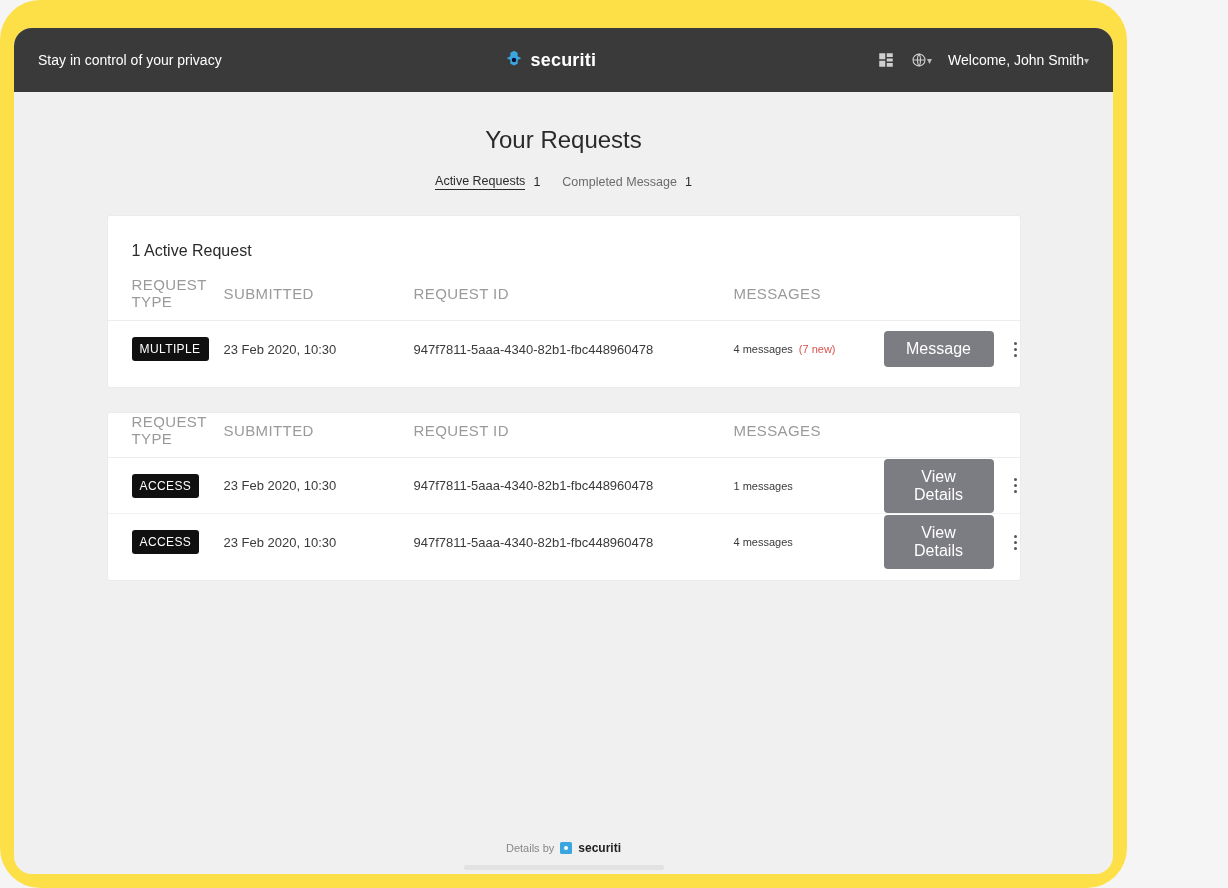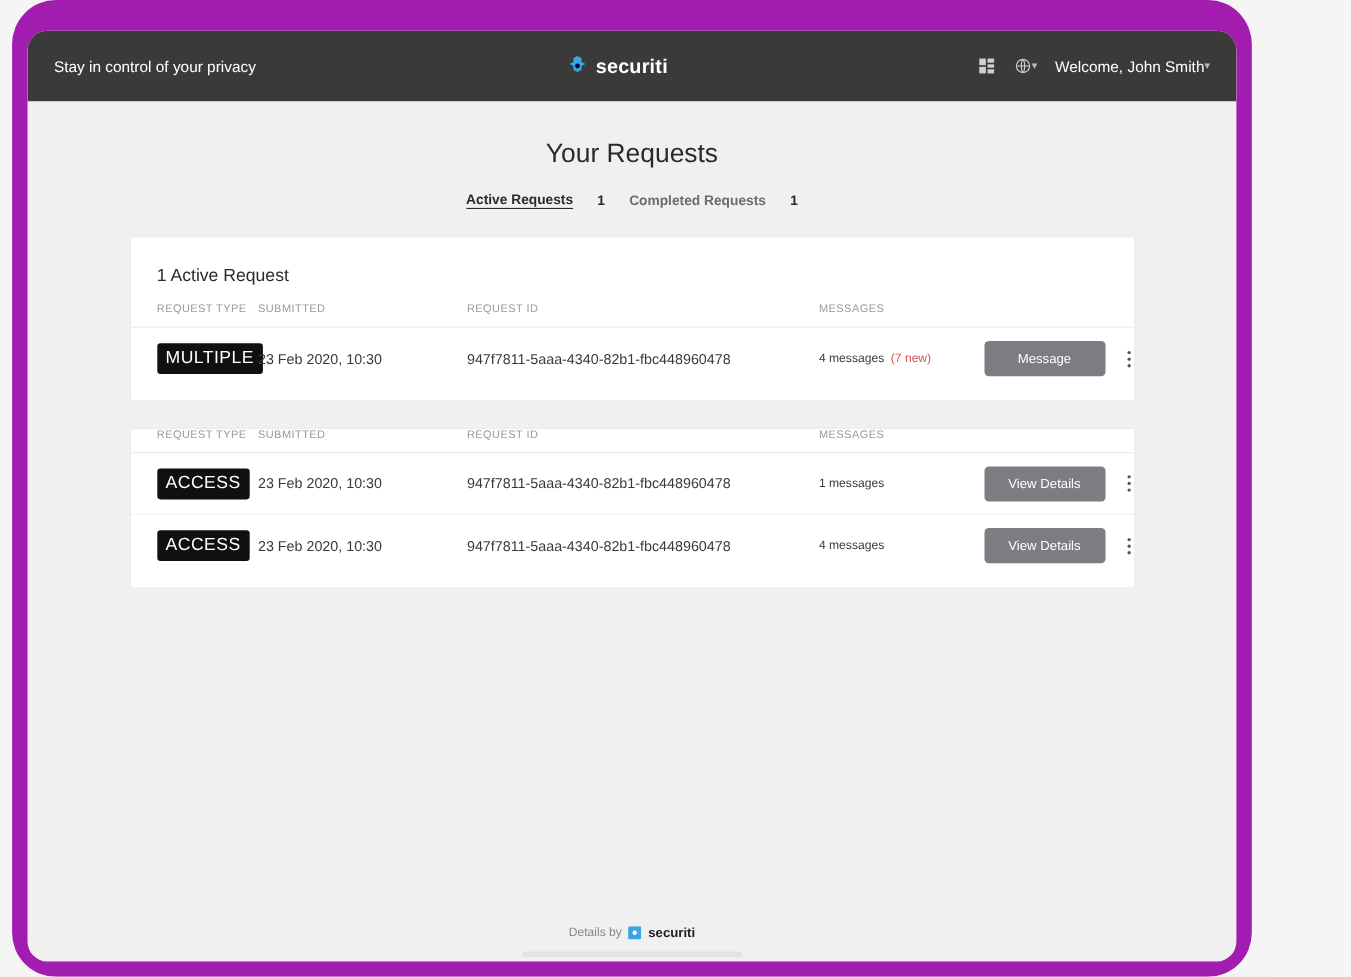--- a/index.html
+++ b/index.html
@@ -6,25 +6,24 @@
   body {
     font-family: -apple-system, BlinkMacSystemFont, "Segoe UI", Arial, sans-serif;
     background: #f5f5f5;
     width: 1228px;
     height: 888px;
     overflow: hidden;
   }
   .device-frame {
     width: 1127px;
     height: 888px;
-    background: #a21caf;
+    background: #fde047;
     border-radius: 40px;
     padding: 28px 14px 14px 14px;
     position: relative;
-    margin-left: 11px;
   }
   .screen {
     width: 100%;
     height: 100%;
     background: #f0f0f0;
     border-radius: 18px;
     overflow: hidden;
     display: flex;
     flex-direction: column;
   }
@@ -66,21 +65,21 @@
     display: flex;
     flex-direction: column;
     align-items: center;
   }
   .page-title { font-size: 24px; font-weight: 500; color: #2a2a2a; }
   .tabs {
     display: flex; gap: 22px;
     margin-top: 20px;
     font-size: 12.5px;
   }
-  .tab { display: flex; gap: 22px; align-items: center; color: #6b6b6b; cursor: pointer; font-weight: bold; }
+  .tab { display: flex; gap: 8px; align-items: center; color: #6b6b6b; cursor: pointer; }
   .tab.active .tab-label { color: #2a2a2a; border-bottom: 1px solid #2a2a2a; padding-bottom: 1px; }
   .tab-count { color: #2a2a2a; }
   .section {
     width: 912px;
     background: #fff;
     margin-top: 26px;
     border-radius: 2px;
     padding-bottom: 10px;
     box-shadow: 0 0 0 1px rgba(0,0,0,.02);
   }
@@ -88,43 +87,43 @@
     font-size: 16px; font-weight: 500; color: #2a2a2a;
     padding: 26px 24px 16px 24px;
   }
   .thead, .trow {
     display: grid;
     grid-template-columns: 92px 190px 320px 150px 120px 40px;
     align-items: center;
     padding: 0 24px;
   }
   .thead {
-    font-size: 10px; letter-spacing: .4px; color: #9a9a9a;
+    font-size: 15px; letter-spacing: .4px; color: #9a9a9a;
     text-transform: uppercase;
     padding-bottom: 10px;
     border-bottom: 1px solid #ececec;
   }
   .trow {
     min-height: 56px;
     font-size: 13px; color: #3a3a3a;
     border-bottom: 1px solid #f2f2f2;
   }
   .trow:last-child { border-bottom: none; }
   .badge {
     display: inline-block;
     background: #101010; color: #fff;
-    font-size: 16px; letter-spacing: .4px;
+    font-size: 12px; letter-spacing: .4px;
     padding: 5px 8px; border-radius: 3px;
   }
   .msgs { display: flex; gap: 6px; font-size: 11px; }
   .msgs .new { color: #d9534f; }
   .btn {
     background: #7c7c83; color: #fff;
     border: none; border-radius: 4px;
-    font-size: 12px; padding: 9px 16px;
+    font-size: 16px; padding: 9px 16px;
     width: 110px; cursor: pointer;
     text-align: center;
   }
   .kebab {
     display: flex; flex-direction: column; gap: 3px;
     justify-content: center; align-items: center;
     width: 24px; height: 24px; cursor: pointer;
   }
   .kebab span { width: 3px; height: 3px; background: #555; border-radius: 50%; }
   .footer {
@@ -183,21 +182,21 @@
 
     <div class="content">
       <h1 class="page-title">Your Requests</h1>
 
       <div class="tabs">
         <div class="tab active">
           <span class="tab-label">Active Requests</span>
           <span class="tab-count">1</span>
         </div>
         <div class="tab">
-          <span class="tab-label">Completed Requests</span>
+          <span class="tab-label">Completed Message</span>
           <span class="tab-count">1</span>
         </div>
       </div>
 
       <div class="section">
         <div class="section-title">1 Active Request</div>
         <div class="thead">
           <div>REQUEST TYPE</div>
           <div>SUBMITTED</div>
           <div>REQUEST ID</div>

